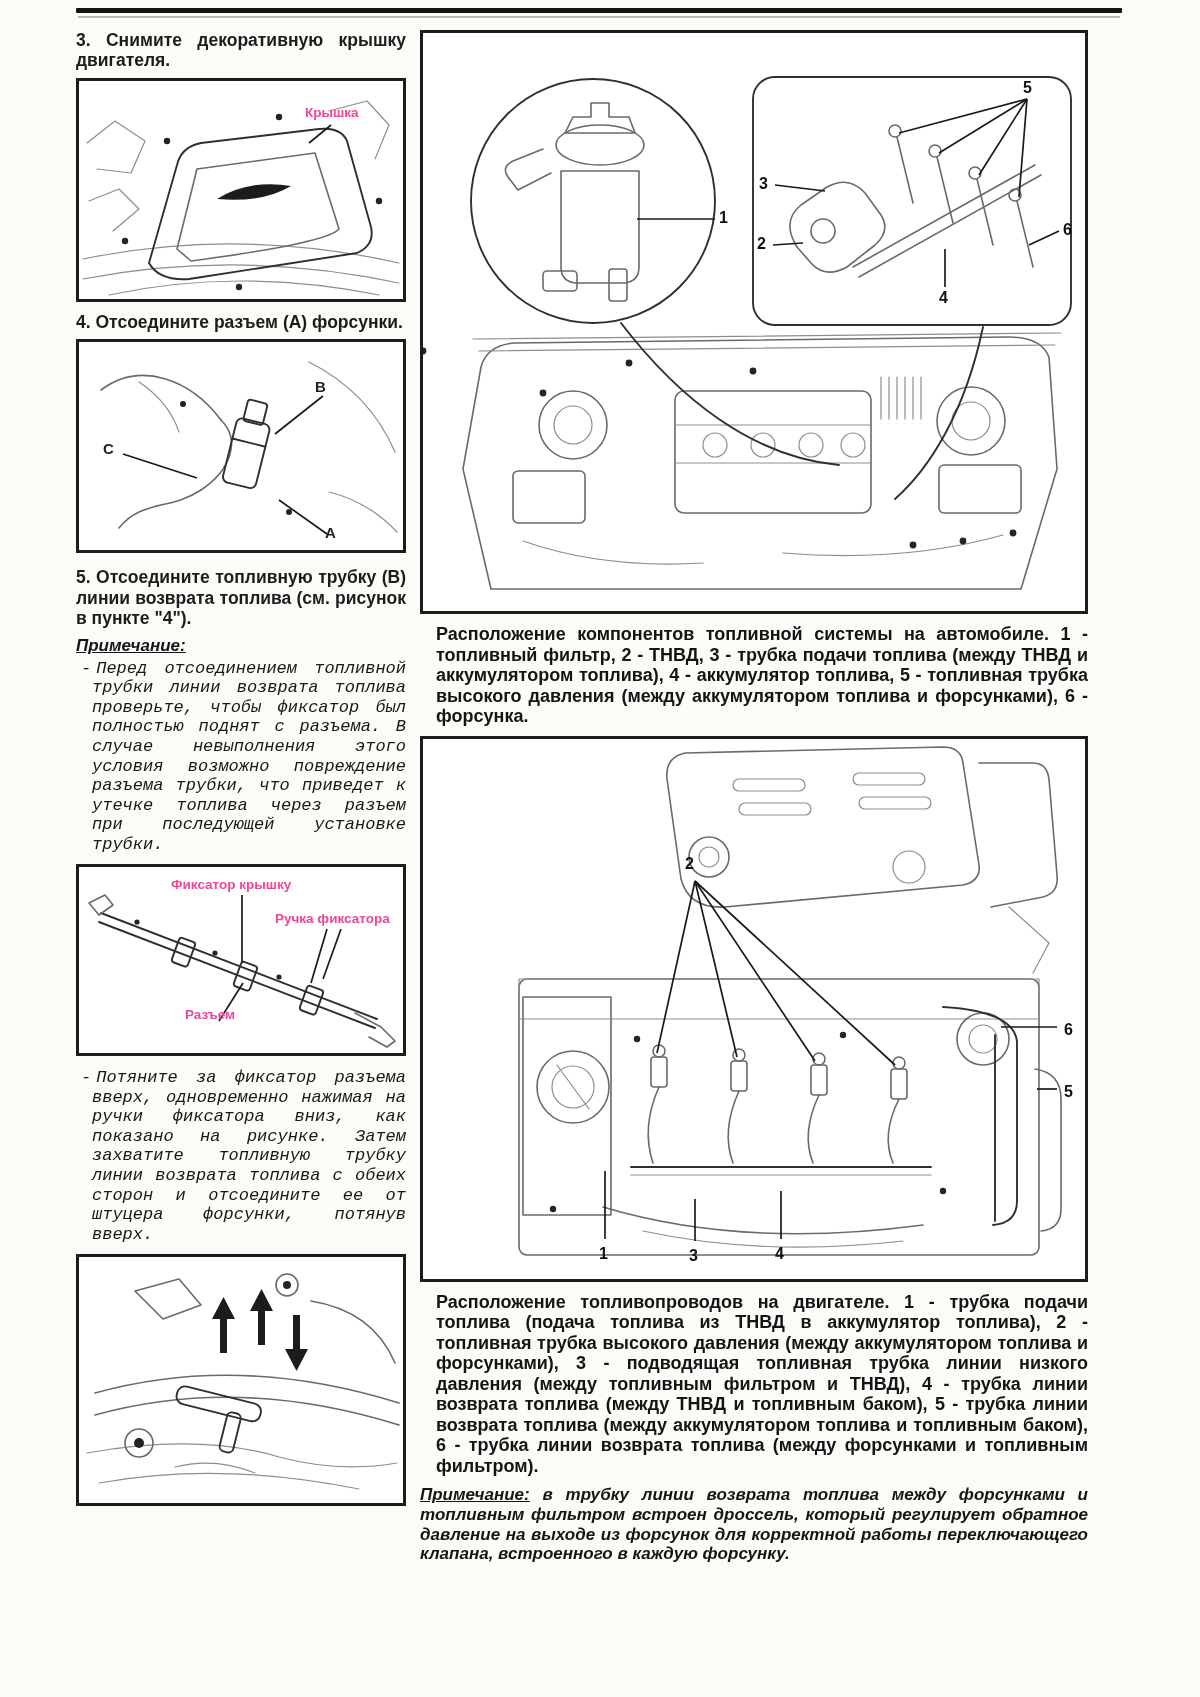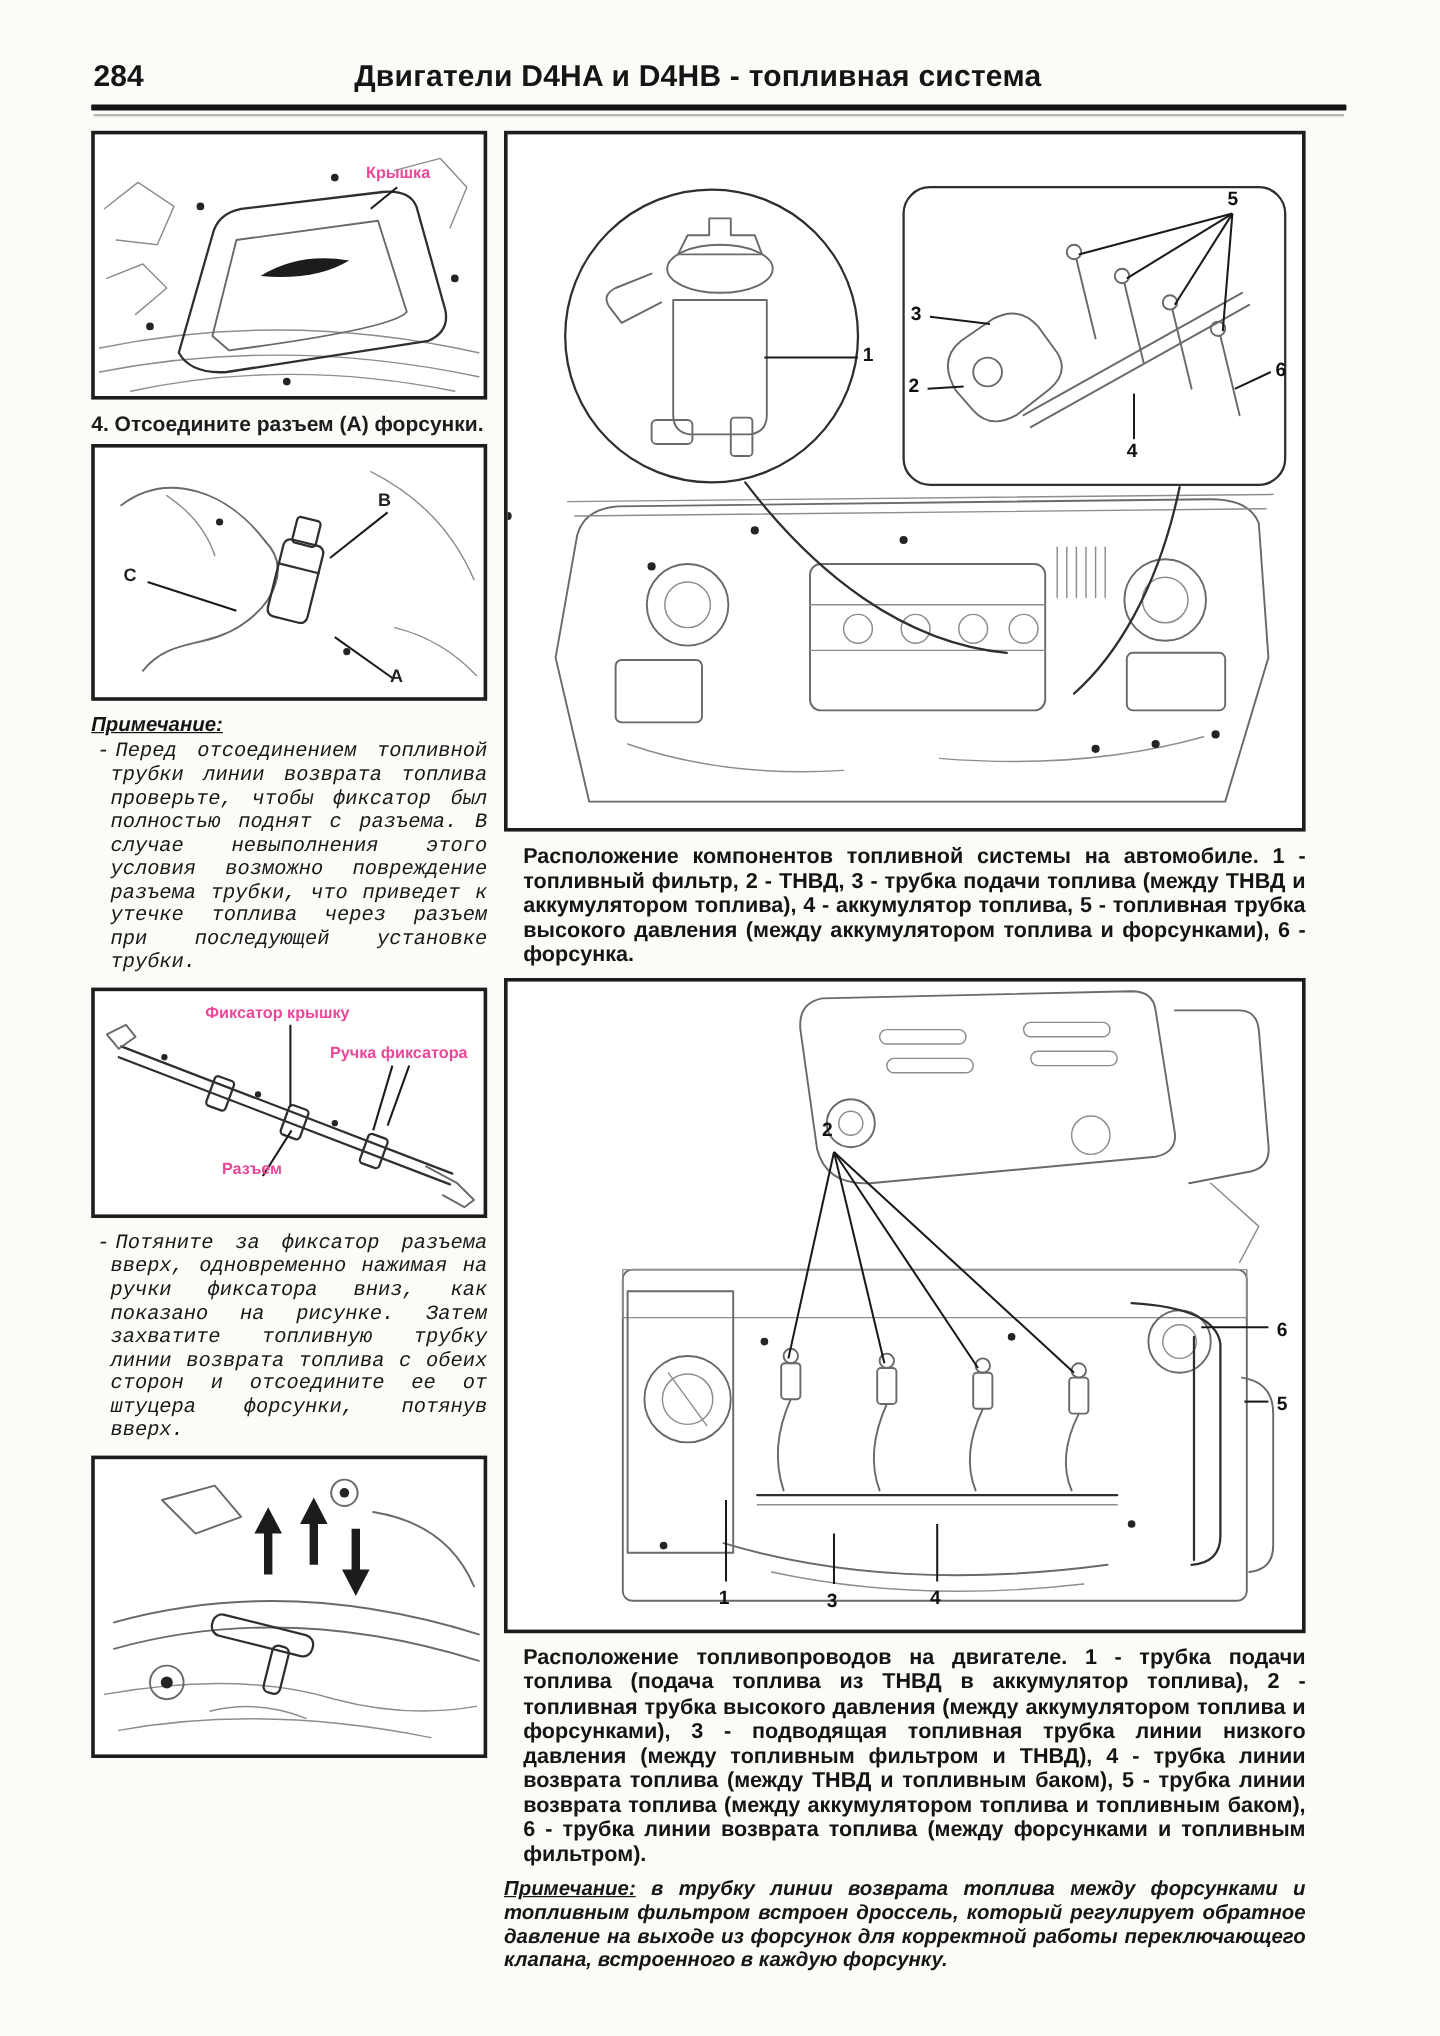--- a/index.html
+++ b/index.html
@@ -36,32 +36,28 @@
   .dk{fill:none;stroke:#2f2f2f;stroke-width:1.9;stroke-linecap:round;stroke-linejoin:round;}
   .cal{fill:none;stroke:#1a1a1a;stroke-width:1.7;}
   .blk{fill:#1c1c1c;stroke:none;}
   .dot{fill:#242424;stroke:none;}
 </style>
 </head>
 <body>
 
 <div class="page">
 
-  <div class="hdr">
-    <span class="pnum">284</span>
-    <span class="ttl">Двигатели D4HA и D4HB - топливная система</span>
-    <span style="width:120px"></span>
-  </div>
   <div class="rule"></div>
   <div class="rule2"></div>
 
   <div class="cols">
 
     <div class="colL">
 
+      <p class="step">3. Снимите декоративную крышку двигателя.</p>
 
       <div class="fig" style="height:224px">
         <svg viewBox="0 0 324 218">
           <polyline class="ln2" points="8,62 36,40 66,60 52,92 18,88"></polyline>
           <polyline class="ln2" points="250,30 288,20 310,44 296,78"></polyline>
           <polyline class="ln2" points="10,120 40,108 60,128 34,150"></polyline>
           <path class="ln2" d="M4,178 Q160,146 320,182"></path>
           <path class="ln2" d="M4,198 Q160,168 320,202"></path>
           <path class="ln2" d="M30,214 Q160,186 300,214"></path>
           <path class="dk" d="M70,182 L98,84 Q102,66 122,62 L240,48 Q262,46 268,60 L292,146 Q296,164 278,172 L110,198 Q80,200 70,182 Z"></path>
@@ -96,20 +92,21 @@
             <circle class="dot" cx="210" cy="170" r="3"></circle>
           <line class="cal" x1="244" y1="54" x2="196" y2="92"></line>
           <line class="cal" x1="44" y1="112" x2="118" y2="136"></line>
           <line class="cal" x1="248" y1="192" x2="200" y2="158"></line>
         </svg>
         <span class="letter" style="left:236px;top:36px">B</span>
         <span class="letter" style="left:24px;top:98px">C</span>
         <span class="letter" style="left:246px;top:182px">A</span>
       </div>
 
+      <p class="step" style="margin-top:14px">5. Отсоедините топливную трубку (В) линии возврата топлива (см. рисунок в пункте "4").</p>
 
       <p class="note-h">Примечание:</p>
 
       <p class="note"><span class="nb">-</span><span>Перед отсоединением топливной трубки линии возврата топлива проверьте, чтобы фиксатор был полностью поднят с разъема. В случае невыполнения этого условия возможно повреждение разъема трубки, что приведет к утечке топлива через разъем при последующей установке трубки.</span></p>
 
       <div class="fig" style="height:192px;margin-top:10px">
         <svg viewBox="0 0 324 186">
           <line class="dk" x1="22" y1="46" x2="298" y2="152"></line>
           <line class="dk" x1="20" y1="55" x2="296" y2="161"></line>
           <path class="ln" d="M10,36 l16,-8 8,10 -14,10 z"></path>

